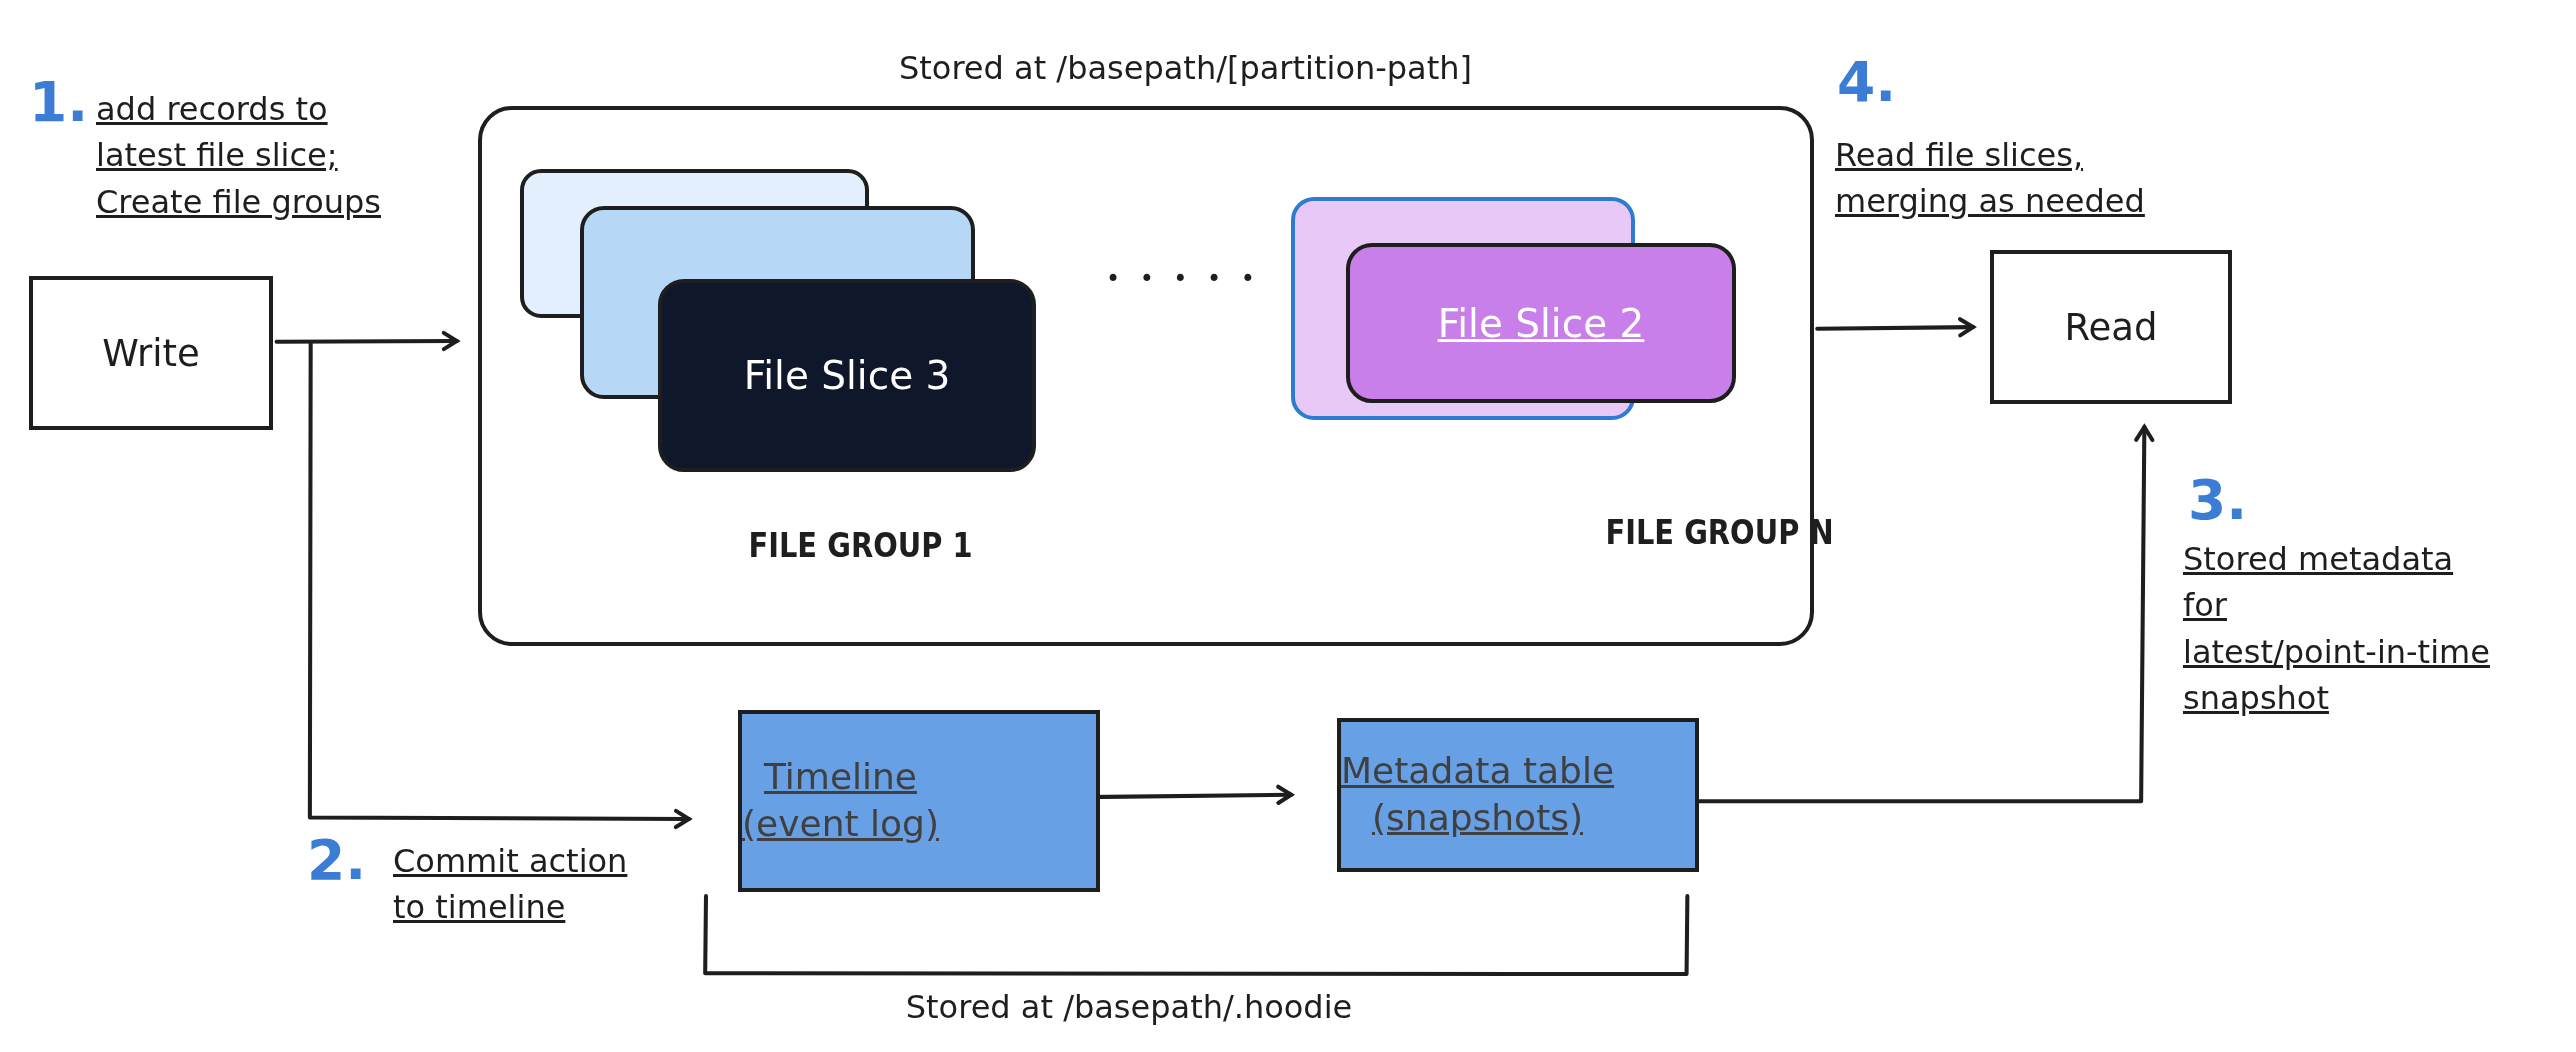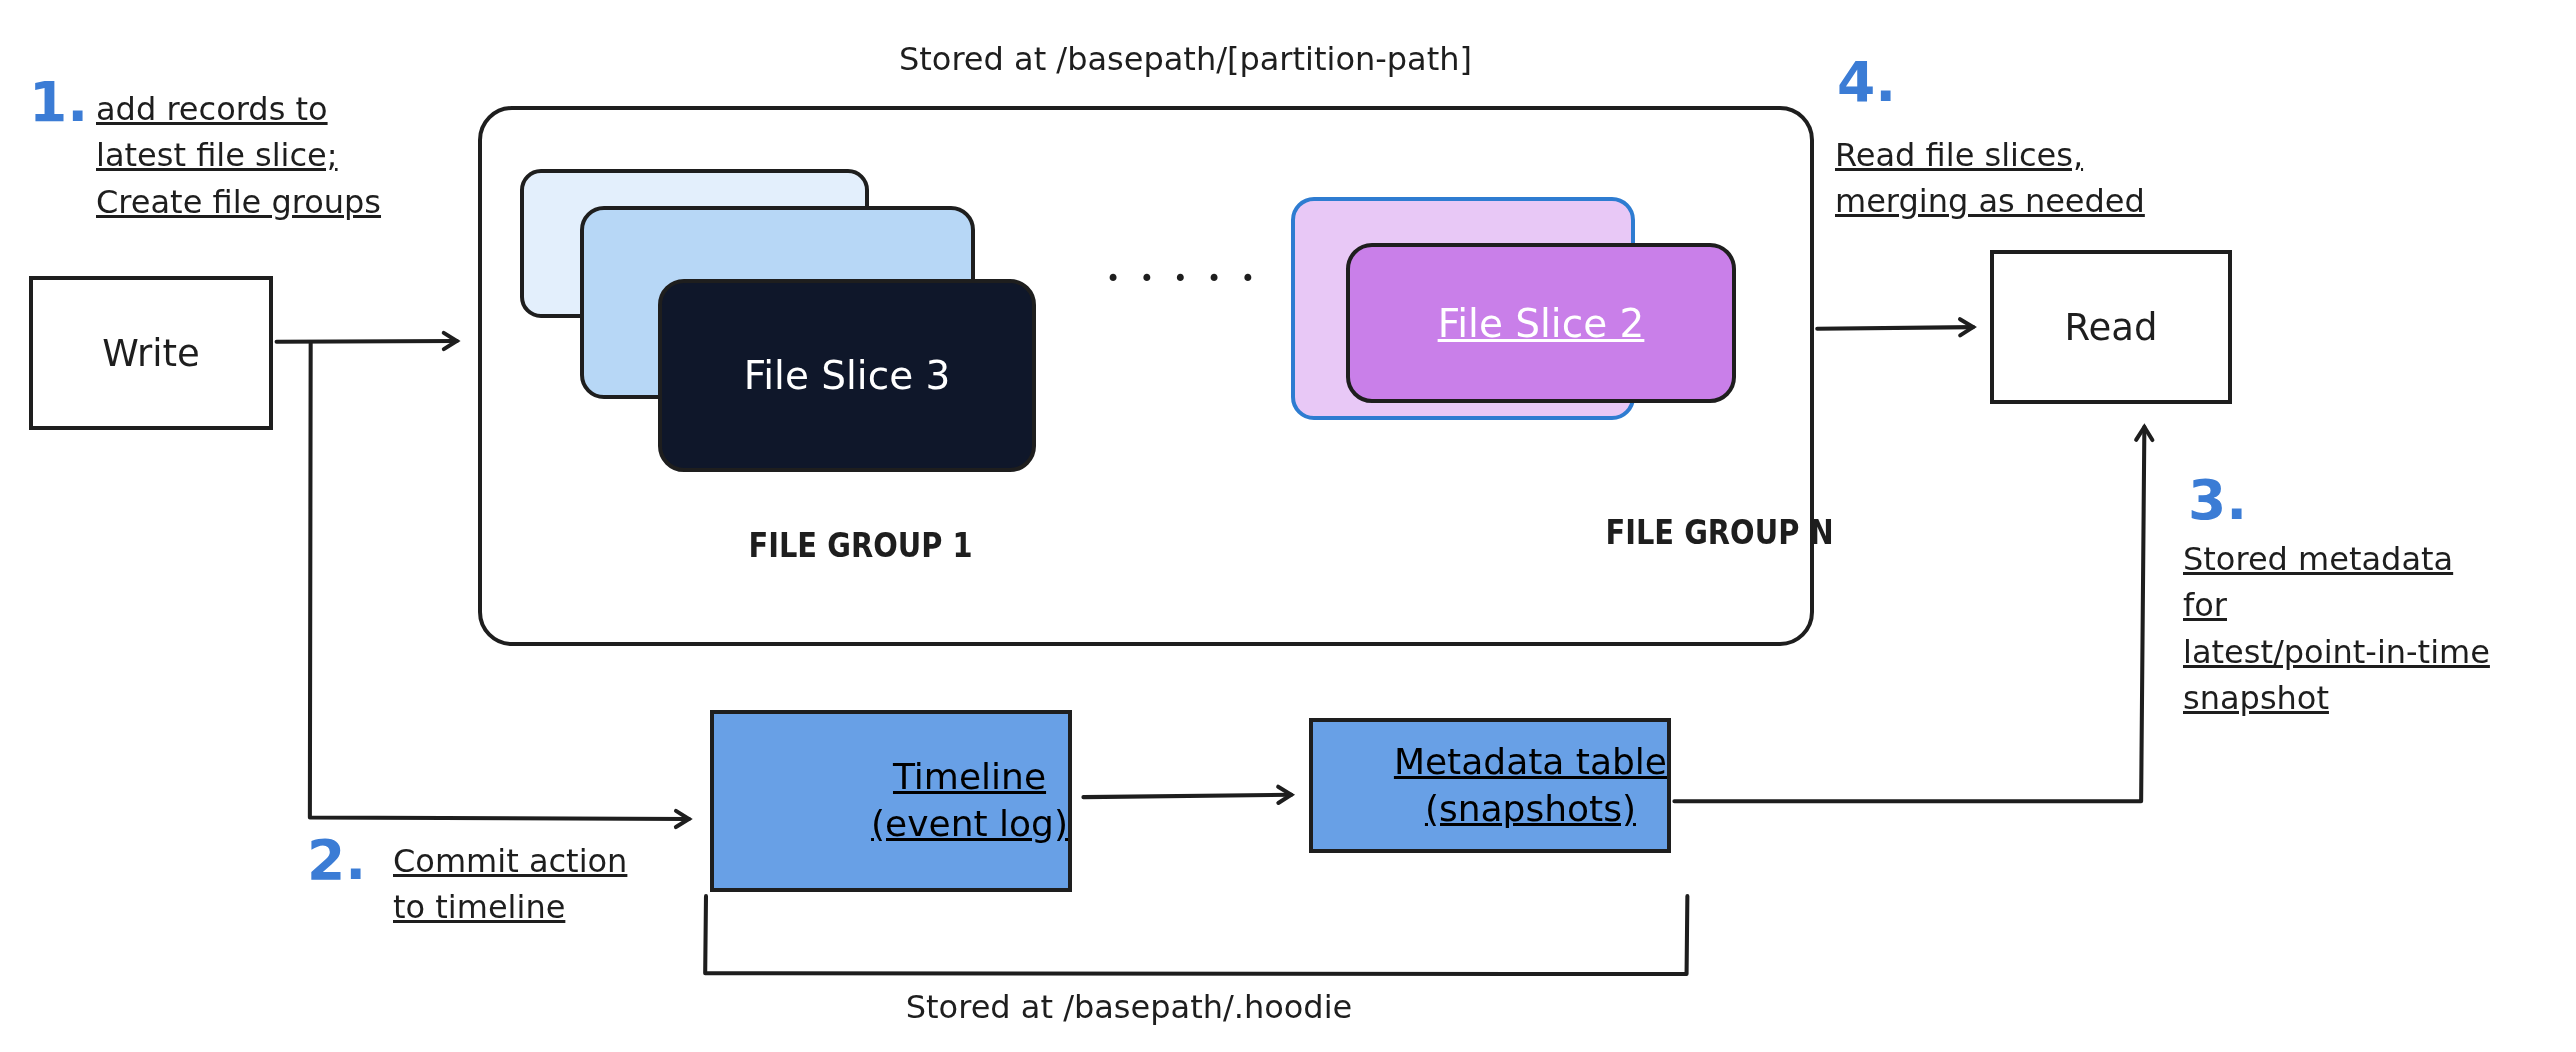--- a/index.html
+++ b/index.html
@@ -39,23 +39,23 @@
   .card-a{background:#e3effc;}
   .card-b{background:#b7d7f6;}
   .card-c{background:#0f172a;}
   .card-d{background:#e8c8f6;border-color:#2e7cd1;}
   .card-e{background:#c97fe9;}
   
   .blue-box{
     border:4.9px solid #1e1e1e;
     background:#68a0e6;
     box-sizing:border-box;
-    display:flex;align-items:center;justify-content:flex-end;
+    display:flex;align-items:center;justify-content:flex-start;
     text-align:center;
-    color:#000000;font-size:36px;line-height:1.3;
+    color:#404040;font-size:36px;line-height:1.3;margin-left:28px;
   }
   .path-label{
     font-size:32px;text-align:center;
   }
   .fg-label{
     font-size:34px;font-weight:bold;letter-spacing:0px;
     transform:scaleX(0.85);transform-origin:center;
     text-align:center;
   }
   .step-num{
@@ -83,21 +83,21 @@
     <g fill="none" stroke="#1e1e1e" stroke-width="5" stroke-linecap="round" stroke-linejoin="round">
       <path d="M 340 421 L 562 420" marker-end="url(#arrow)"></path>
       <path d="M 382 423 L 381 1007 L 848 1009" marker-end="url(#arrow)"></path>
       <path d="M 1334 982 L 1590 979" marker-end="url(#arrow)"></path>
       <path d="M 2238 405 L 2430 403" marker-end="url(#arrow)"></path>
       <path d="M 2062 987 L 2637 987 L 2641 526" marker-end="url(#arrow)"></path>
       <path d="M 869 1104 L 868 1199 L 2077 1200 L 2078 1104"></path>
     </g>
   </svg>
 
-  <div class="abs path-label" style="left:828px;top:40px;width:715px;">Stored at /basepath/[partition-path]</div>
+  <div class="abs path-label" style="left:828px;top:49px;width:715px;">Stored at /basepath/[partition-path]</div>
 
   <div class="abs group-container" style="left:478px;top:106px;width:1336px;height:540px;"></div>
 
   <div class="abs card card-a" style="left:520px;top:169px;width:349px;height:149px;border-radius:21px;"></div>
   <div class="abs card card-b" style="left:580px;top:206px;width:395px;height:193px;border-radius:24px;"></div>
   <div class="abs card card-c" style="left:658px;top:279px;width:378px;height:193px;">
     <span>File Slice 3</span>
   </div>
 
   <div class="abs dots" style="left:1106px;top:265px;">•••••</div>
@@ -116,21 +116,21 @@
 
   <div class="abs node-box" style="left:1990px;top:250px;width:242px;height:154px;">
     <span>Read</span>
   </div>
 
   <div class="abs blue-box" style="left:710px;top:710px;width:362px;height:182px;">
     <span class="ml">Timeline
 (event log)</span>
   </div>
 
-  <div class="abs blue-box" style="left:1309px;top:718px;width:362px;height:135px;">
+  <div class="abs blue-box" style="left:1309px;top:718px;width:362px;height:154px;">
     <span class="ml">Metadata table
 (snapshots)</span>
   </div>
 
   <div class="abs path-label" style="left:861px;top:988px;width:536px;">Stored at /basepath/.hoodie</div>
 
   <div class="abs step-num" style="left:29px;top:70px;">1.</div>
   <div class="abs step-text ml" style="left:96px;top:86px;width:406px;">add records to
 latest file slice;
 Create file groups</div>

